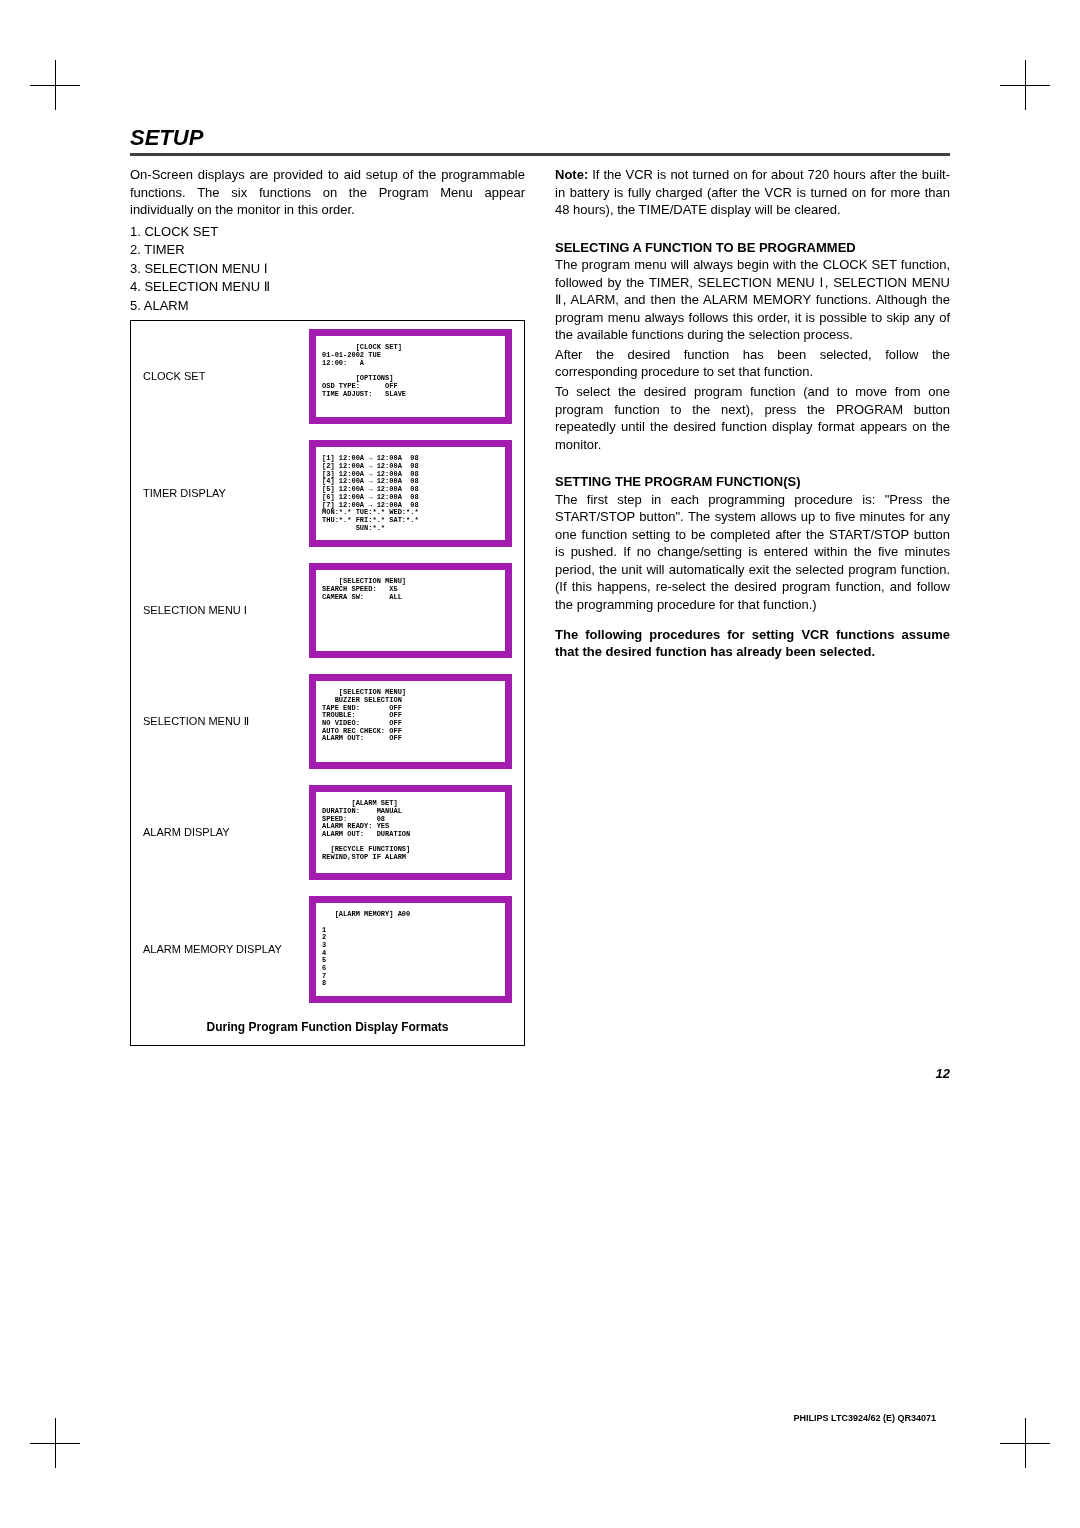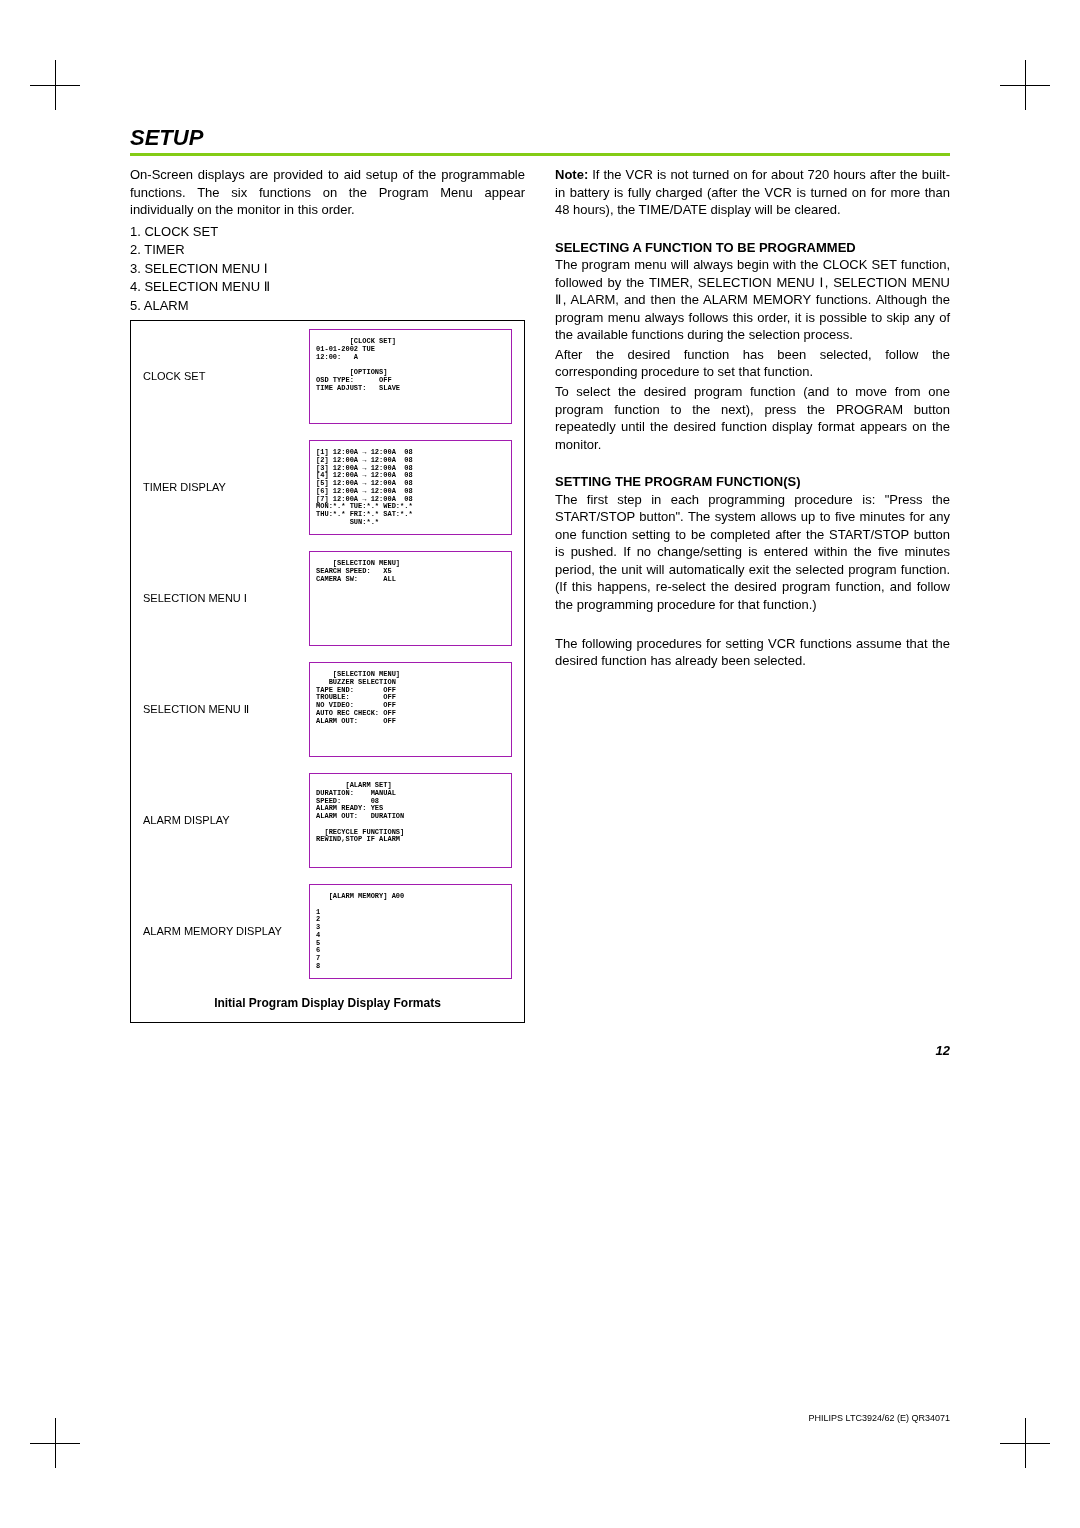--- a/index.html
+++ b/index.html
@@ -35,21 +35,21 @@
   .crop-br::before { width: 50px; height: 1px; top: 25px; left: 0; }
   .crop-br::after { width: 1px; height: 50px; top: 0; left: 25px; }
   .page {
     padding: 125px 130px 60px 130px;
     box-sizing: border-box;
   }
   .section-title {
     font-size: 22px;
     font-weight: bold;
     font-style: italic;
-    border-bottom: 3px solid #84cc16;
+    border-bottom: 3px solid #404040;
     padding-bottom: 2px;
     margin-bottom: 10px;
   }
   .columns {
     display: flex;
     gap: 30px;
   }
   .col {
     width: 50%;
     font-size: 13px;
@@ -70,21 +70,21 @@
   .diagram-row {
     display: flex;
     align-items: center;
     padding: 8px 12px;
   }
   .diagram-label {
     width: 45%;
     font-size: 11px;
   }
   .screen {
-    border: 1px solid #a21caf;
+    border: 7px solid #a21caf;
     width: 55%;
     min-height: 95px;
     padding: 8px 6px;
     font-family: "Courier New", monospace;
     font-size: 7px;
     line-height: 1.1;
     white-space: pre;
     box-sizing: border-box;
     font-weight: bold;
   }
@@ -102,23 +102,23 @@
   .page-number {
     text-align: right;
     font-style: italic;
     font-weight: bold;
     font-size: 13px;
     margin-top: 20px;
   }
   .footer-code {
     position: absolute;
     bottom: 105px;
-    right: 130px;
+    right: 144px;
     font-size: 9px;
-    font-weight: normal;
+    font-weight: bold;
   }
   p { margin: 0 0 2px 0; }
 </style>
 </head>
 <body>
 
 <div class="crop-mark crop-tl"></div>
 <div class="crop-mark crop-tr"></div>
 <div class="crop-mark crop-bl"></div>
 <div class="crop-mark crop-br"></div>
@@ -194,36 +194,36 @@
 
 1
 2
 3
 4
 5
 6
 7
 8</div>
         </div>
-        <div class="caption">Initial Program Display Display Formats</div>
+        <div class="caption">During Program Function Display Formats</div>
       </div>
     </div>
 
     <div class="col">
       <p><b>Note:</b><span>  If the VCR is not turned on for about 720 hours after the built-in battery is fully charged (after the VCR is turned on for more than 48 hours), the TIME/DATE display will be cleared.</span></p>
 
       <div class="subhead">SELECTING A FUNCTION TO BE PROGRAMMED</div>
       <p>The program menu will always begin with the CLOCK SET function, followed by the TIMER, SELECTION MENU Ⅰ, SELECTION MENU Ⅱ, ALARM, and then the ALARM MEMORY functions.  Although the program menu always follows this order, it is possible to skip any of the available functions during the selection process.</p>
       <p>After the desired function has been selected, follow the corresponding procedure to set that function.</p>
       <p>To select the desired program function (and to move from one program function to the next), press the PROGRAM button repeatedly until the desired function display format appears on the monitor.</p>
 
       <div class="subhead">SETTING THE PROGRAM FUNCTION(S)</div>
       <p>The first step in each programming procedure is: "Press the START/STOP button".  The system allows up to five minutes for any one function setting to be completed after the START/STOP button is pushed.  If no change/setting is entered within the five minutes period, the unit will automatically exit the selected program function.  (If this happens, re-select the desired program function, and follow the programming procedure for that function.)</p>
 
-      <p style="font-weight:normal; margin-top:21px;">The following procedures for setting VCR functions assume that the desired function has already been selected.</p>
+      <p style="font-weight:bold; margin-top:12px;">The following procedures for setting VCR functions assume that the desired function has already been selected.</p>
 
     </div>
   </div>
 
   <div class="page-number">12</div>
 </div>
 
 <div class="footer-code">PHILIPS LTC3924/62 (E) QR34071</div>
 
 </body></html>

